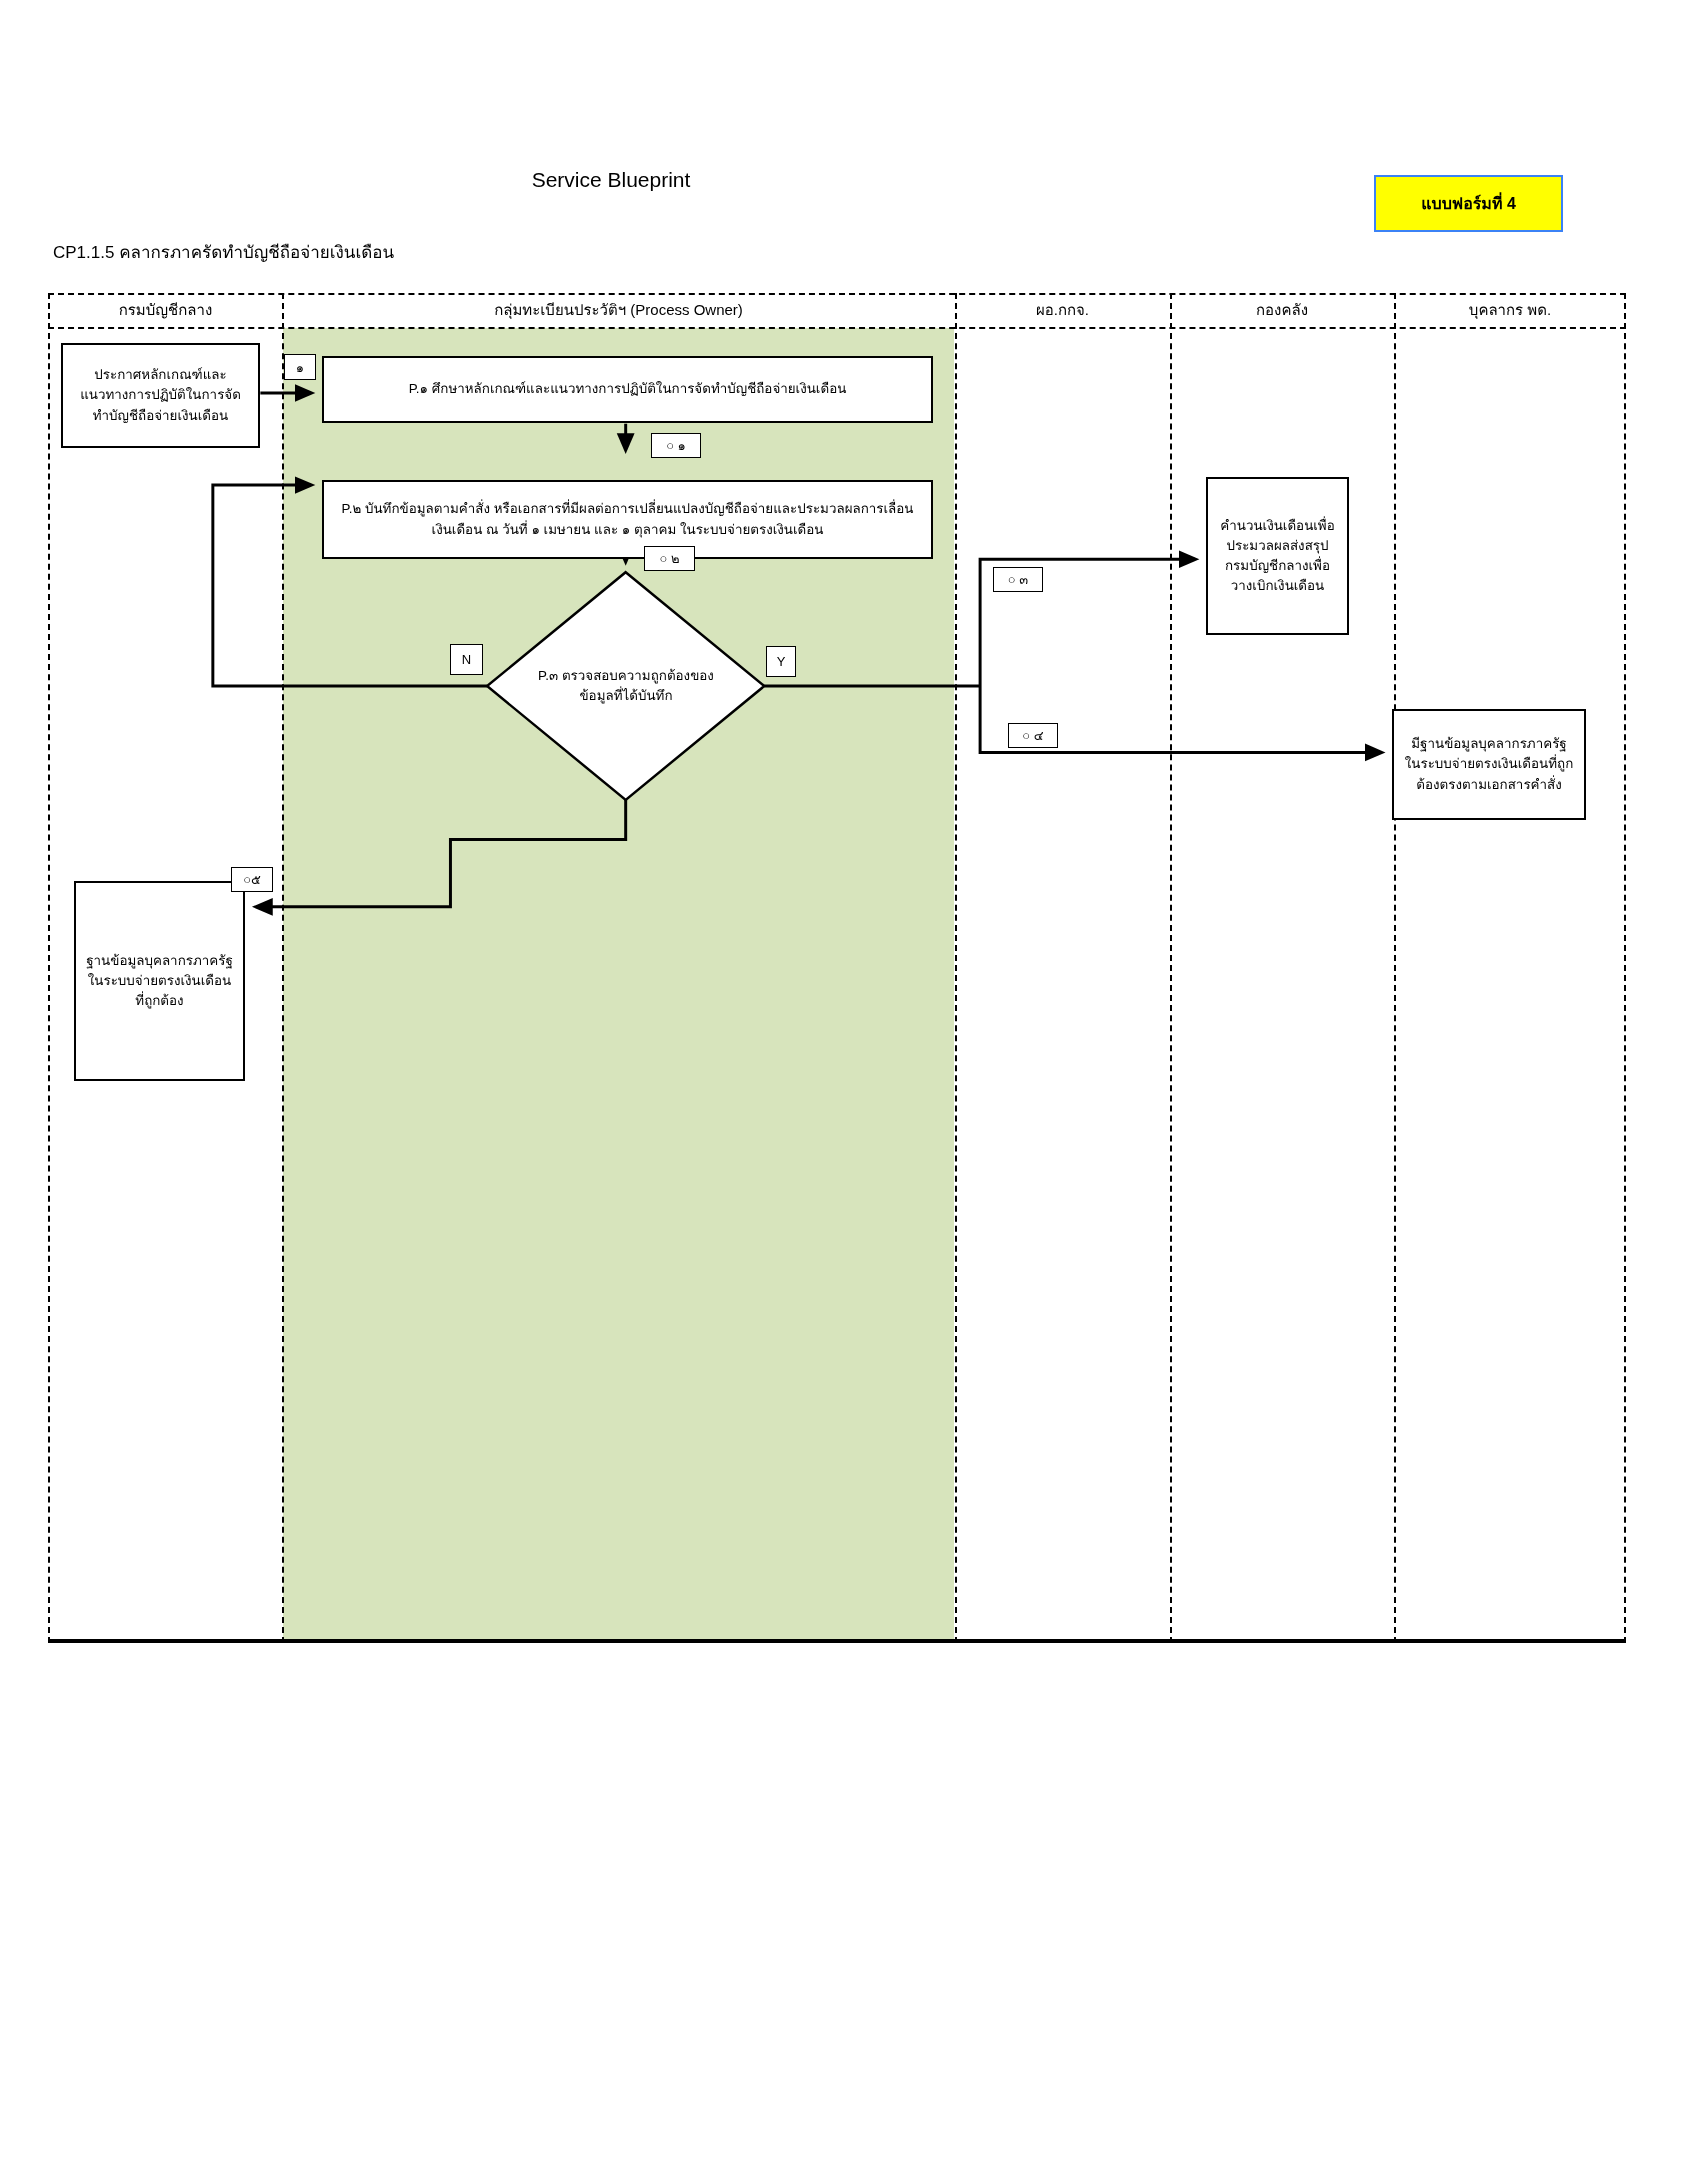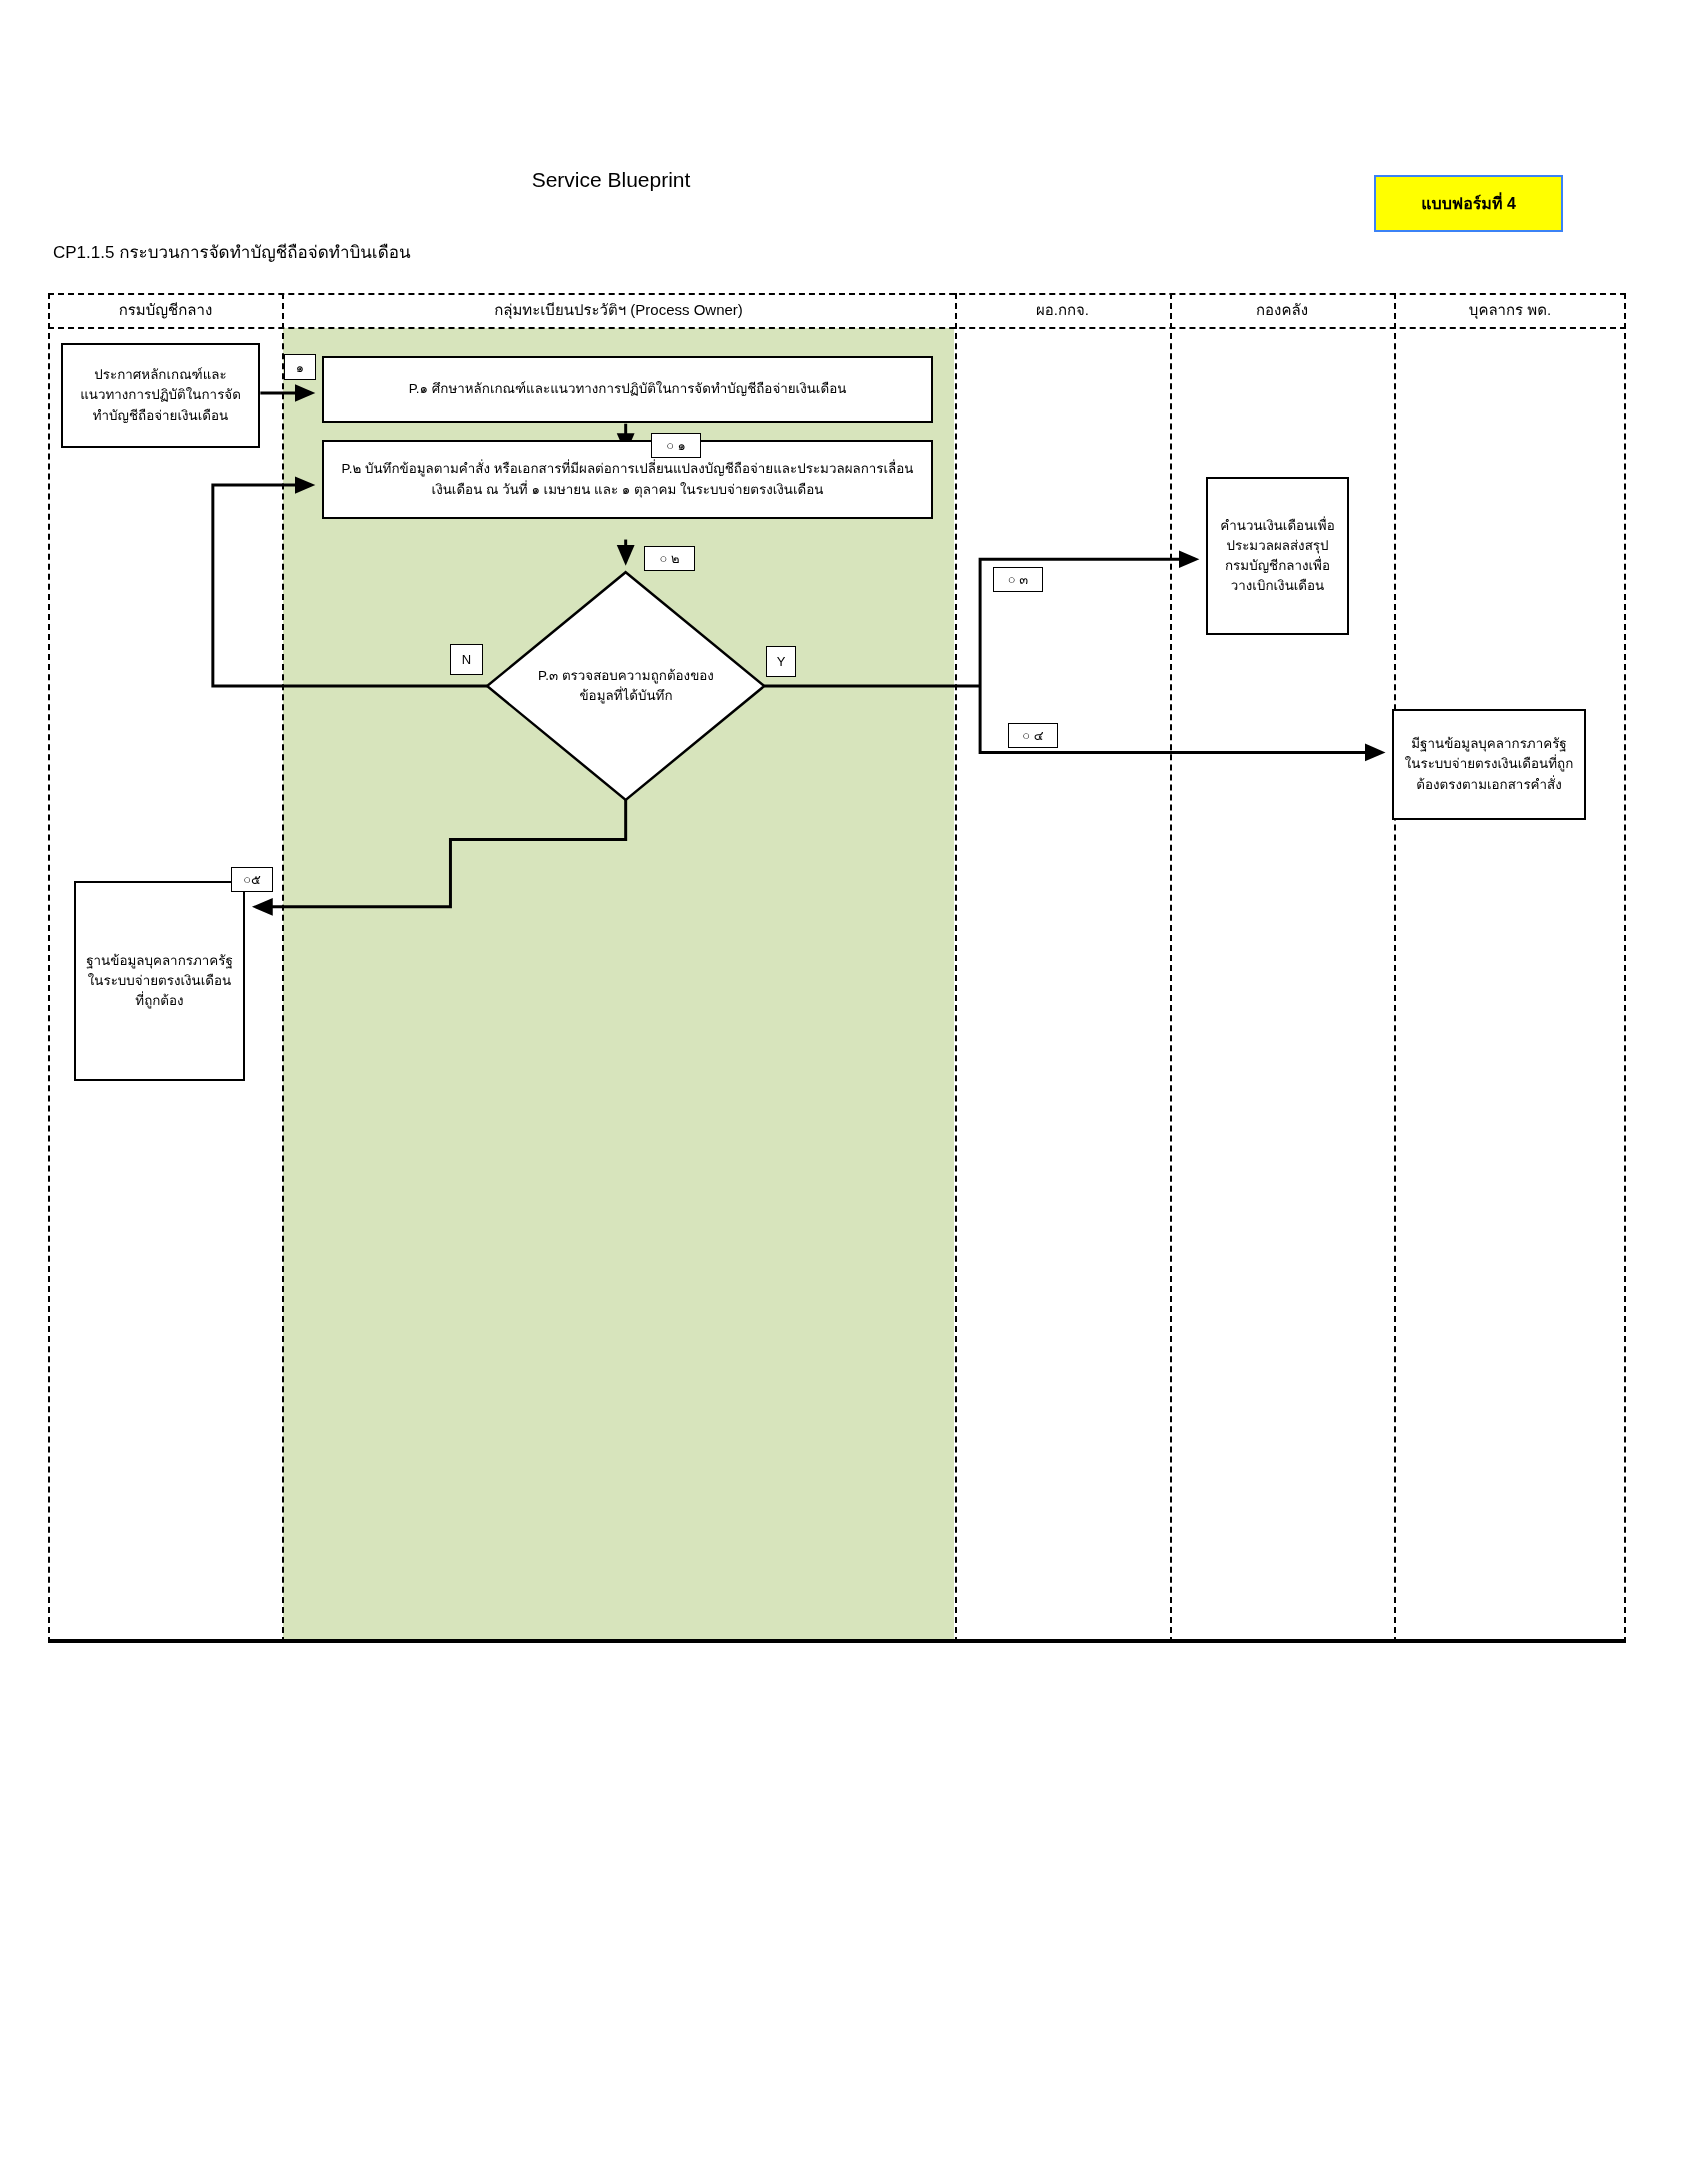--- a/index.html
+++ b/index.html
@@ -34,21 +34,21 @@
   .lbl { position:absolute; background:#fff; border:1.5px solid #000; display:flex; align-items:center;
          justify-content:center; font-size:13px; z-index:4; line-height:1; }
 </style>
 </head>
 <body>
 
 <div class="canvas">
 
   <div class="page-title">Service Blueprint</div>
   <div class="form-badge" style="background: rgb(255, 255, 0);">แบบฟอร์มที่ 4</div>
-  <div class="subtitle">CP1.1.5 กระบวนการจัดทำบัญชีถือจ่ดทำบินเดือน</div>
+  <div class="subtitle">CP1.1.5 คลากรภาครัดทำบัญชีถือจ่ายเงินเดือน</div>
 
   <div class="lane-green" style="background: rgb(215, 228, 188);"></div>
   <div class="frame"></div>
   <div class="hsep"></div>
   <div class="vsep" style="left:282px;"></div>
   <div class="vsep" style="left:955px;"></div>
   <div class="vsep" style="left:1170px;"></div>
   <div class="vsep" style="left:1394px;"></div>
 
   <div class="hdr" style="left:48px; width:235px;">กรมบัญชีกลาง</div>
@@ -80,21 +80,21 @@
 
     <path d="M632,808 L632,848 L455,848 L455,916 L259,916" fill="none" stroke="#000" stroke-width="3" marker-end="url(#arr)"></path>
 
     <polygon points="632,578 772,693 632,808 492,693" fill="#ffffff" stroke="#000" stroke-width="2.5"></polygon>
   </svg>
 
   <div class="box" style="left:61px; top:343px; width:199px; height:105px;">ประกาศหลักเกณฑ์และแนวทางการปฏิบัติในการจัดทำบัญชีถือจ่ายเงินเดือน</div>
 
   <div class="box" style="left:322px; top:356px; width:611px; height:67px;">P.๑ ศึกษาหลักเกณฑ์และแนวทางการปฏิบัติในการจัดทำบัญชีถือจ่ายเงินเดือน</div>
 
-  <div class="box" style="left:322px; top:440px; width:611px; height:79px;">P.๒ บันทึกข้อมูลตามคำสั่ง หรือเอกสารที่มีผลต่อการเปลี่ยนแปลงบัญชีถือจ่ายและประมวลผลการเลื่อนเงินเดือน ณ วันที่ ๑ เมษายน และ ๑ ตุลาคม ในระบบจ่ายตรงเงินเดือน</div>
+  <div class="box" style="left:322px; top:480px; width:611px; height:79px;">P.๒ บันทึกข้อมูลตามคำสั่ง หรือเอกสารที่มีผลต่อการเปลี่ยนแปลงบัญชีถือจ่ายและประมวลผลการเลื่อนเงินเดือน ณ วันที่ ๑ เมษายน และ ๑ ตุลาคม ในระบบจ่ายตรงเงินเดือน</div>
 
   <div class="diamond-text">P.๓ ตรวจสอบความถูกต้องของข้อมูลที่ได้บันทึก</div>
 
   <div class="box" style="left:1206px; top:477px; width:143px; height:158px;">คำนวนเงินเดือนเพื่อประมวลผลส่งสรุปกรมบัญชีกลางเพื่อวางเบิกเงินเดือน</div>
 
   <div class="box" style="left:1392px; top:709px; width:194px; height:111px;">มีฐานข้อมูลบุคลากรภาครัฐในระบบจ่ายตรงเงินเดือนที่ถูกต้องตรงตามเอกสารคำสั่ง</div>
 
   <div class="box" style="left:74px; top:881px; width:171px; height:200px;">ฐานข้อมูลบุคลากรภาครัฐในระบบจ่ายตรงเงินเดือนที่ถูกต้อง</div>
 
   <div class="lbl" style="left:284px; top:354px; width:32px; height:26px;">๑</div>

